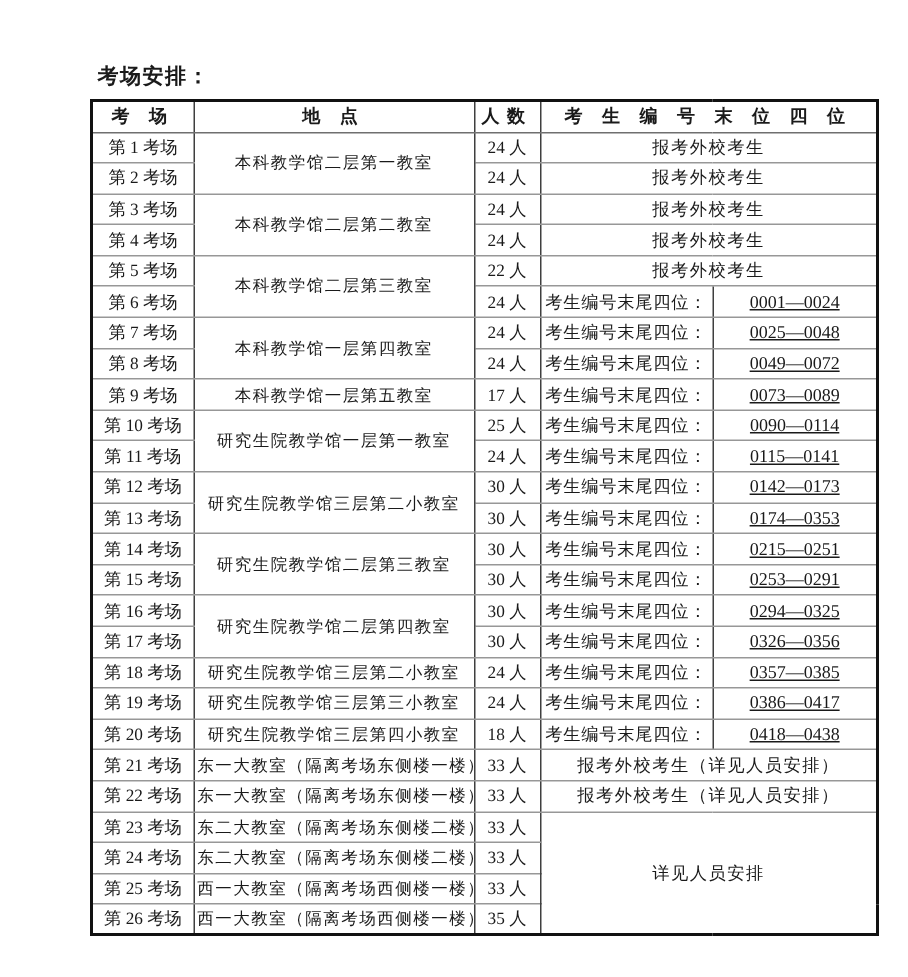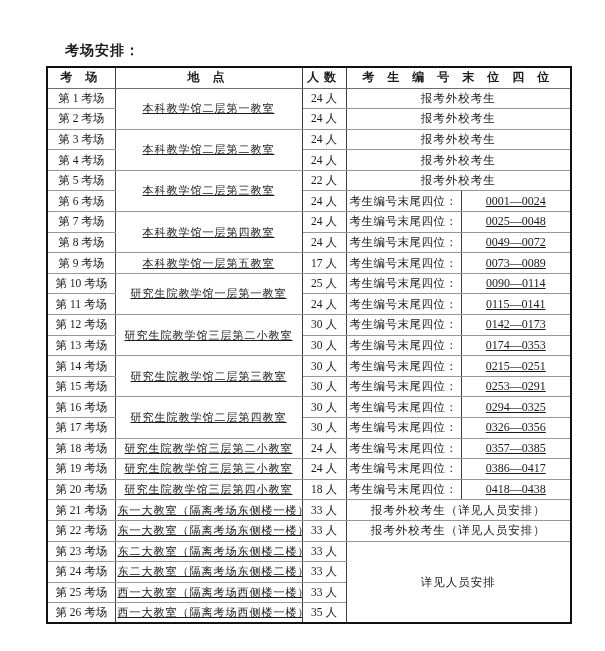--- a/index.html
+++ b/index.html
@@ -19,21 +19,21 @@
   .doc-title {
     position: absolute;
     left: 65px;
     top: 42px;
     font-size: 14px;
     font-weight: bold;
     letter-spacing: 1px;
   }
   table.exam-table {
     position: absolute;
-    left: 46px;
+    left: 60px;
     top: 66px;
     width: 524px;
     border-collapse: collapse;
     table-layout: fixed;
     border: 2px solid #111111;
     font-size: 12px;
   }
   .exam-table th, .exam-table td {
     border-left: 1px solid #3f3f3f;
     border-right: 1px solid #3f3f3f;
@@ -49,21 +49,20 @@
   .exam-table tbody tr { height: 20.6px; }
   .exam-table th {
     font-weight: bold;
     letter-spacing: 5px;
     border-bottom: 1px solid #6f6f6f;
   }
   .exam-table td[data-name="room-cell"] { font-size: 11.5px; }
   .exam-table td[data-name="location-cell"] {
     font-size: 11px;
     letter-spacing: 1px;
-    text-decoration: underline;
   }
   .exam-table td[data-name="count-cell"] { font-size: 11.5px; }
   .exam-table td[data-name="id-label-cell"] {
     font-size: 11.5px;
     letter-spacing: 0.5px;
   }
   .exam-table td[data-name="id-range-cell"] {
     font-size: 12px;
     font-family: "Liberation Serif", "DejaVu Serif", serif;
     text-decoration: underline;

